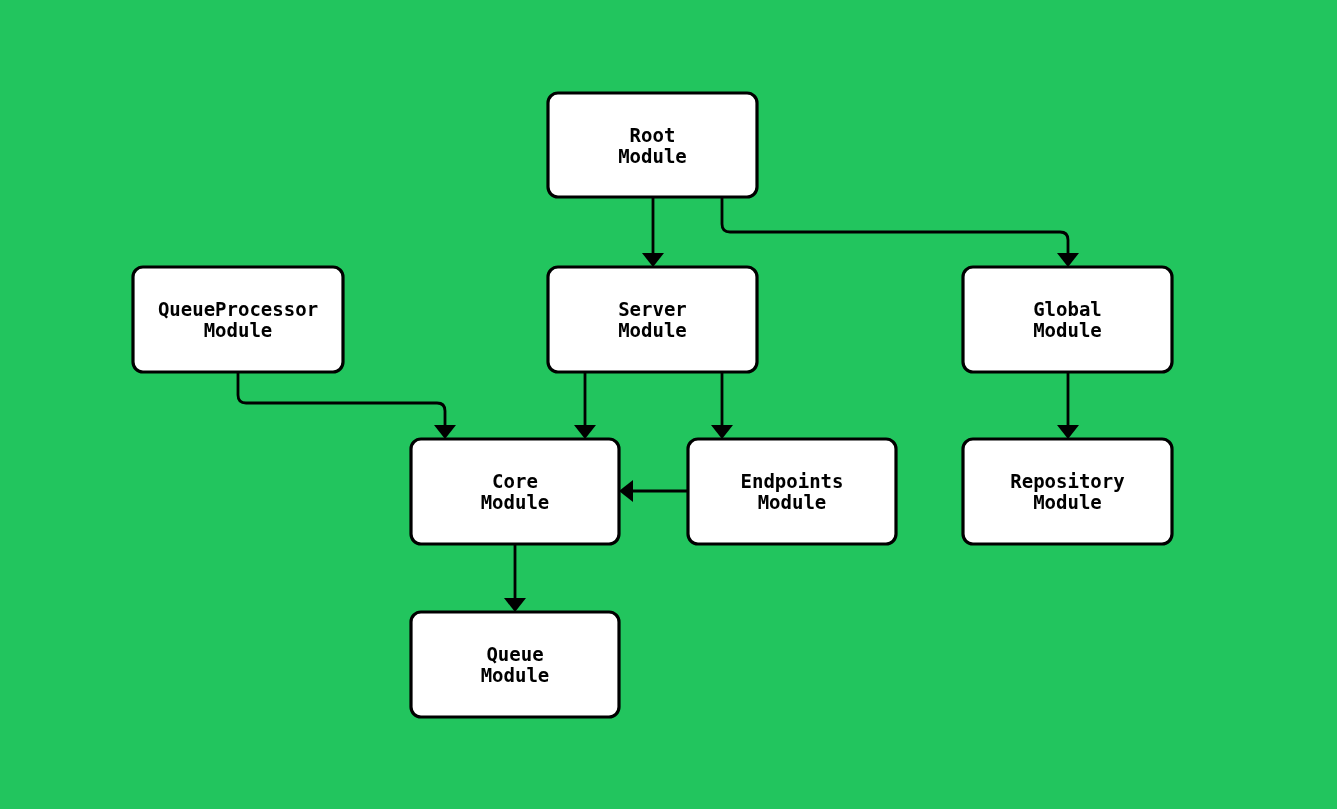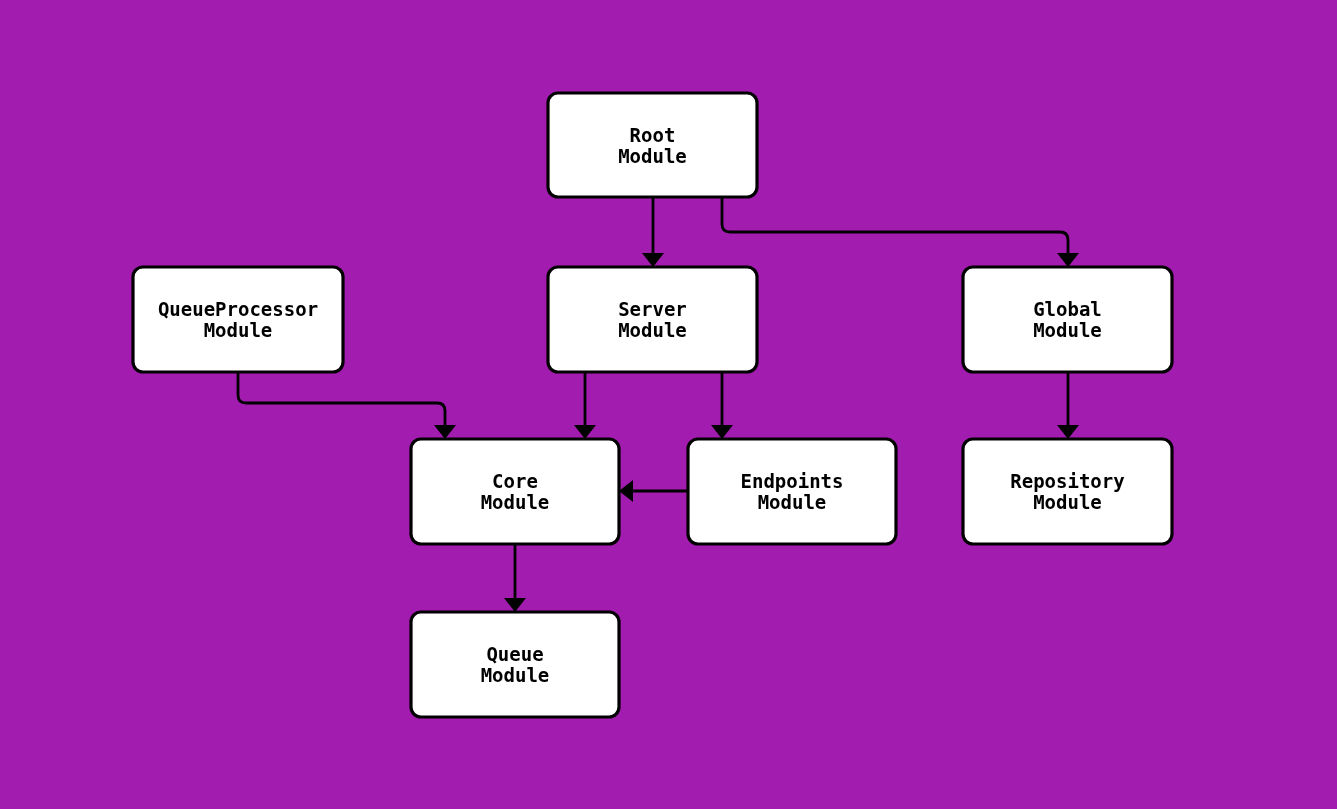--- a/index.html
+++ b/index.html
@@ -5,21 +5,21 @@
   html, body {
     margin: 0;
     padding: 0;
     background: #ffffff;
     font-family: "DejaVu Sans Mono", "Liberation Mono", monospace;
   }
   .stage {
     position: relative;
     width: 1337px;
     height: 809px;
-    background: #a21caf;
+    background: #22c55e;
     overflow: hidden;
   }
   svg { display: block; }
   .node-box {
     stroke-linejoin: round;
   }
   .node-label {
     font-family: "DejaVu Sans Mono", "Liberation Mono", monospace;
     font-weight: bold;
     text-anchor: middle;

